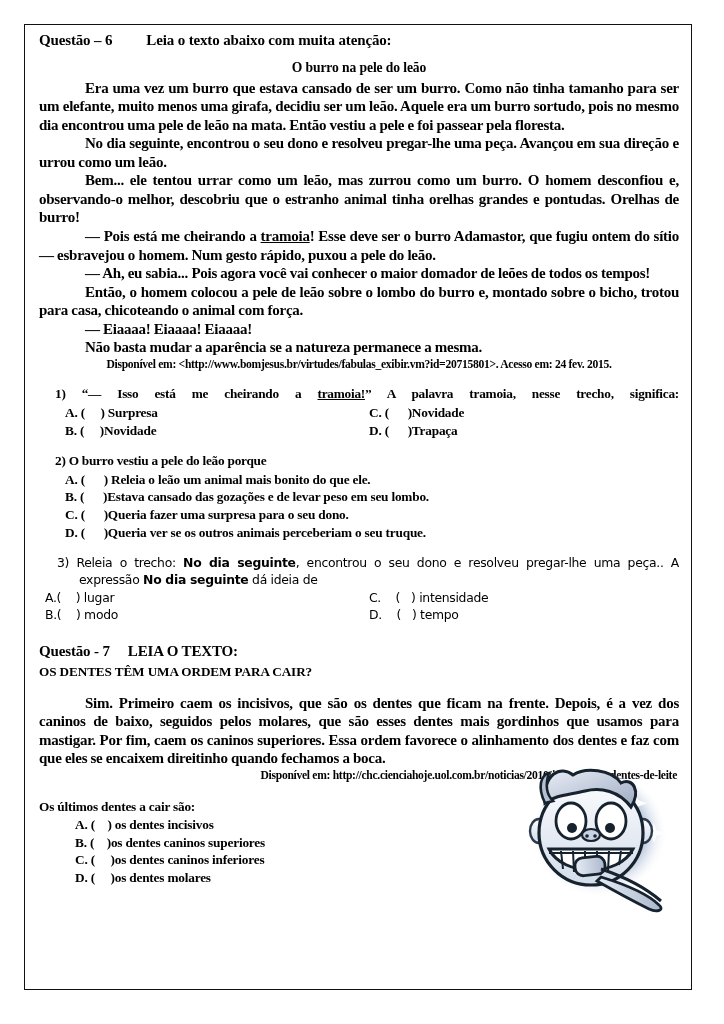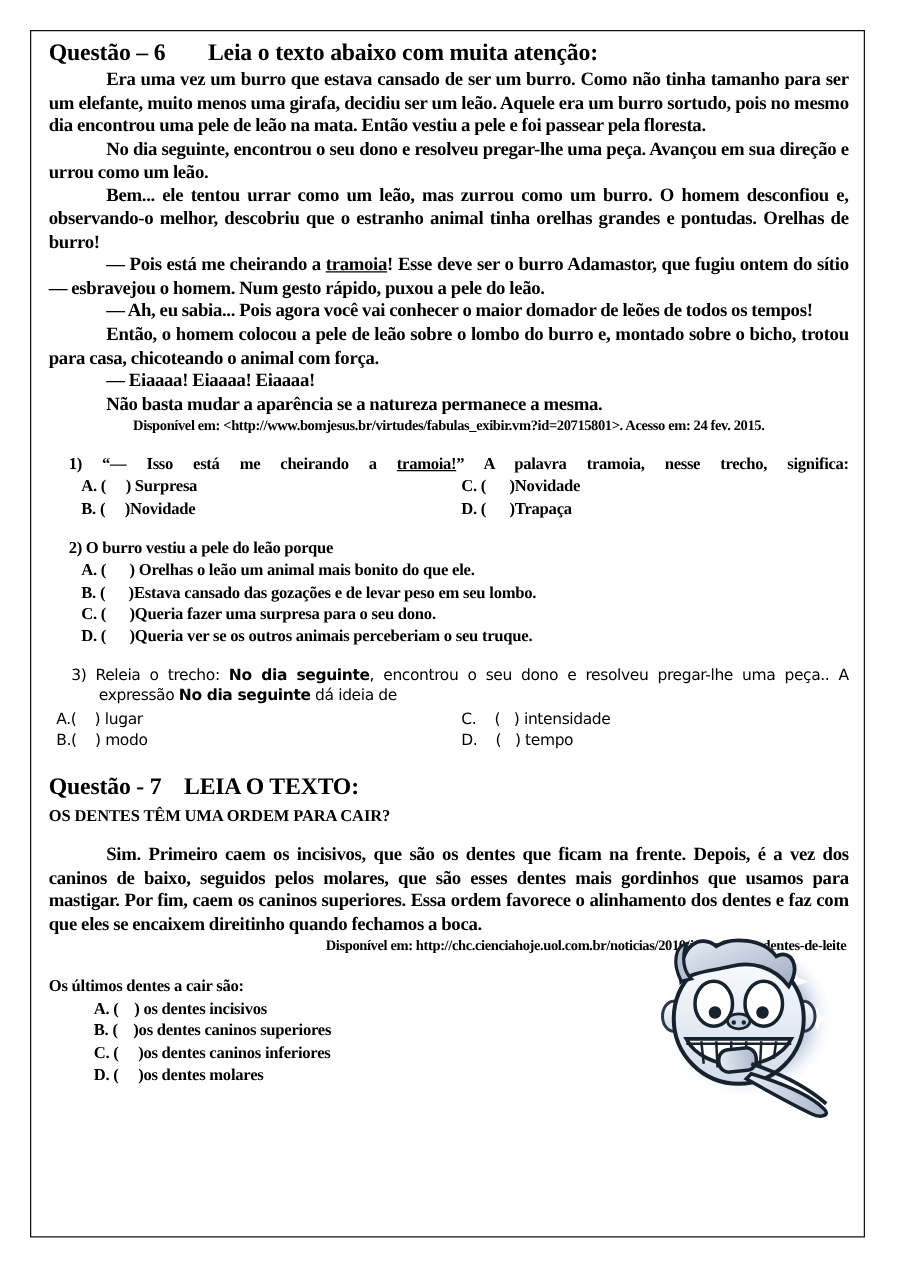--- a/index.html
+++ b/index.html
@@ -44,21 +44,21 @@
     width: 648px;
     height: 954px;
     box-sizing: border-box;
     padding: 0 4px;
   }
 
   
   .q-head {
     font-family: "Liberation Serif", "DejaVu Serif", serif;
     font-weight: 700;
-    font-size: 19px;
+    font-size: 15px;
     line-height: 1.28;
     letter-spacing: -0.15px;
     margin: 0;
     white-space: pre;
   }
   .q-head .sp {
     display: inline-block;
     width: 34px;
   }
 
@@ -190,20 +190,21 @@
 </style>
 </head>
 <body>
 
 <div class="page-sheet">
   <div class="page-border">
     <div class="content">
 
       <div class="q-head"><span>Questão – 6</span><span class="sp"></span><span>Leia o texto abaixo com muita atenção:</span></div>
 
+      <div class="story-title">O burro na pele do leão</div>
 
       <p class="para">Era uma vez um burro que estava cansado de ser um burro. Como não tinha tamanho para ser um elefante, muito menos uma girafa, decidiu ser um leão. Aquele era um burro sortudo, pois no mesmo dia encontrou uma pele de leão na mata. Então vestiu a pele e foi passear pela floresta.</p>
 
       <p class="para"><b>No dia seguinte,</b><span> encontrou o seu dono e resolveu pregar-lhe uma peça. Avançou em sua direção e urrou como um leão.</span></p>
 
       <p class="para">Bem... ele tentou urrar como um leão, mas zurrou como um burro. O homem desconfiou e, observando-o melhor, descobriu que o estranho animal tinha orelhas grandes e pontudas. Orelhas de burro!</p>
 
       <p class="para"><span>— Pois está me cheirando a </span><b class="u">tramoia</b><span>! Esse deve ser o burro Adamastor, que fugiu ontem do sítio — esbravejou o homem. Num gesto rápido, puxou a pele do leão.</span></p>
 
       <p class="para">— Ah, eu sabia... Pois agora você vai conhecer o maior domador de leões de todos os tempos!</p>
@@ -228,21 +229,21 @@
           </div>
         </div>
       </div>
 
       <div class="qblock">
         <div class="qstem"><span>2)</span>
           <span>O burro vestiu a pele do leão porque</span></div>
 
         <div class="opts">
           <div class="opt-row">
-            <div class="col-left opt" style="width:auto"><span class="opt-letter">A.</span><span>&nbsp;</span><span class="opt-paren">(      )</span><span class="opt-text"> Orelhas o leão um animal mais bonito do que ele.</span></div>
+            <div class="col-left opt" style="width:auto"><span class="opt-letter">A.</span><span>&nbsp;</span><span class="opt-paren">(      )</span><span class="opt-text"> Releia o leão um animal mais bonito do que ele.</span></div>
           </div>
           <div class="opt-row">
             <div class="col-left opt" style="width:auto"><span class="opt-letter">B.</span><span>&nbsp;</span><span class="opt-paren">(      )</span><span class="opt-text">Estava cansado das gozações e de levar peso em seu lombo.</span></div>
           </div>
           <div class="opt-row">
             <div class="col-left opt" style="width:auto"><span class="opt-letter">C.</span><span>&nbsp;</span><span class="opt-paren">(      )</span><span class="opt-text">Queria fazer uma surpresa para o seu dono.</span></div>
           </div>
           <div class="opt-row">
             <div class="col-left opt" style="width:auto"><span class="opt-letter">D.</span><span>&nbsp;</span><span class="opt-paren">(      )</span><span class="opt-text">Queria ver se os outros animais perceberiam o seu truque.</span></div>
           </div>

